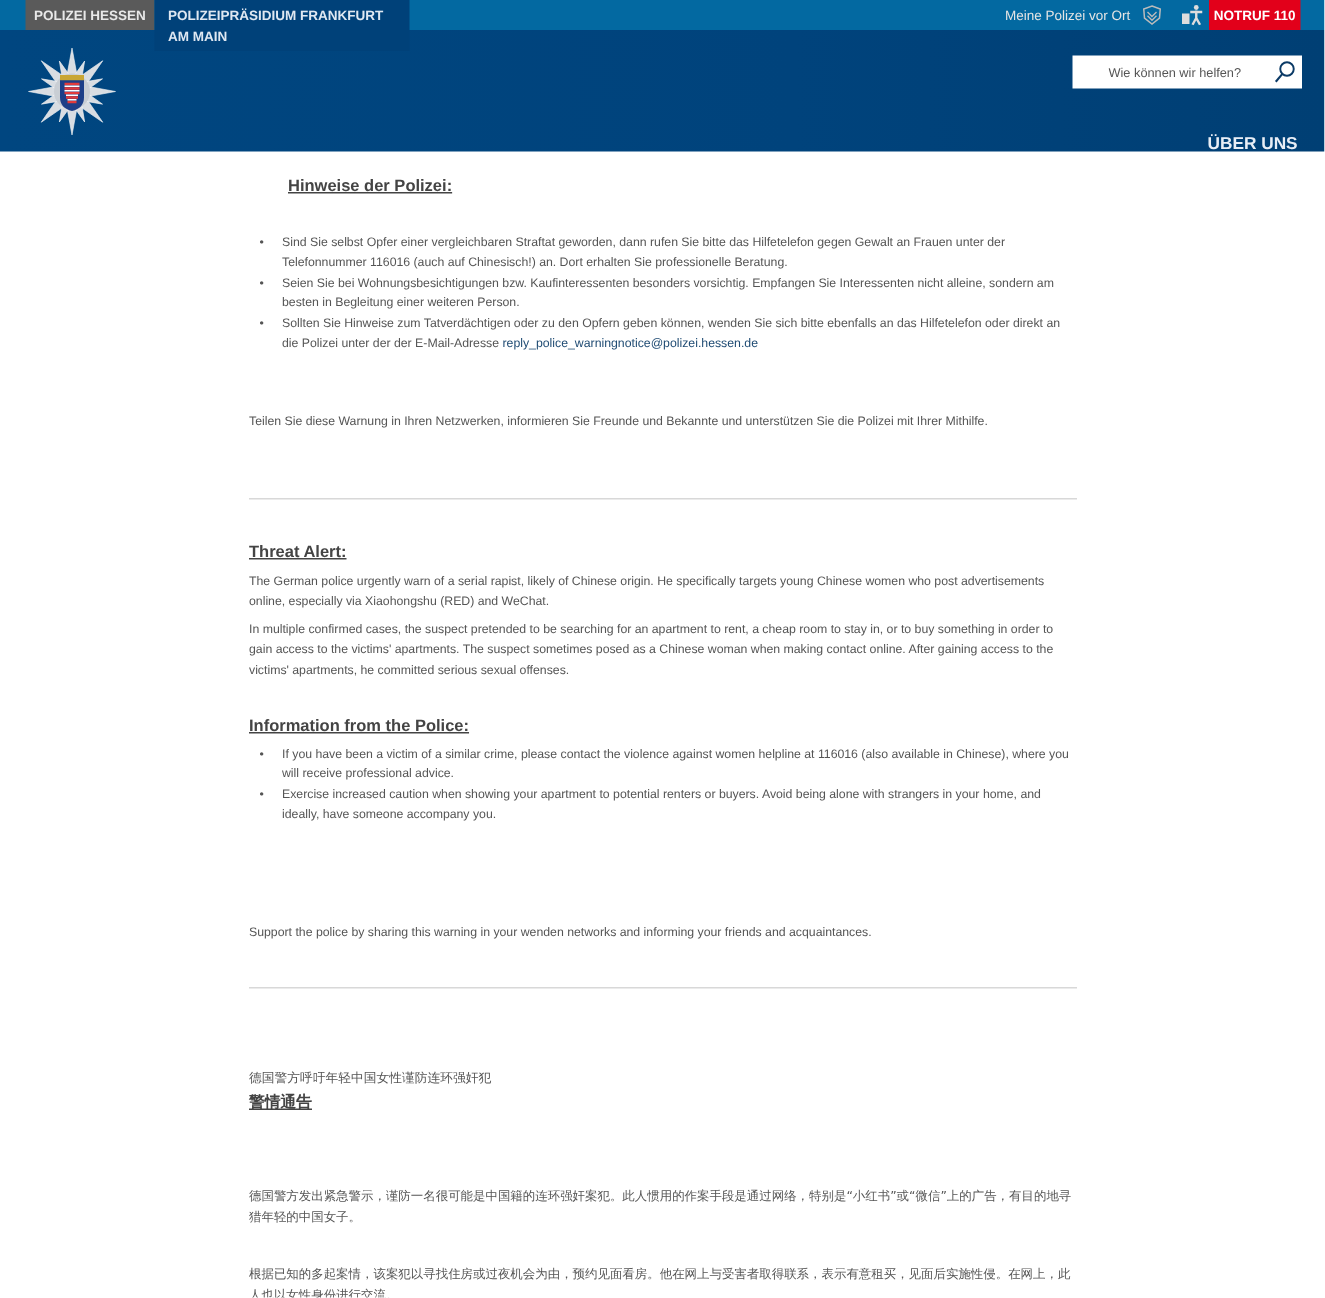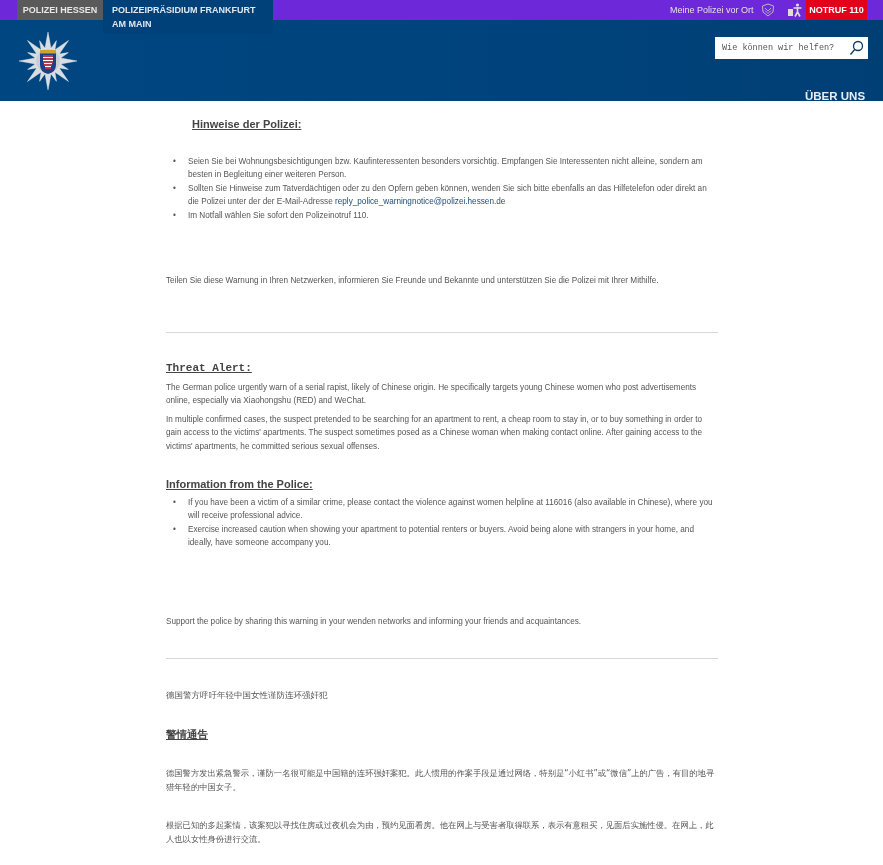--- a/index.html
+++ b/index.html
@@ -1,52 +1,52 @@
 <!DOCTYPE html>
 <html><head>
 <meta charset="utf-8">
 <style>
   * { box-sizing: border-box; margin: 0; padding: 0; }
   html, body { width: 883px; height: 865px; overflow: hidden; background: #ffffff; }
   body { font-family: "Liberation Sans", "DejaVu Sans", sans-serif; color: #555; position: relative; }
 
   
-  .topbar { position: absolute; left: 0; top: 0; width: 883px; height: 20px; background: #6d28d9; }
+  .topbar { position: absolute; left: 0; top: 0; width: 883px; height: 20px; background: #0369a1; }
   .tab-hessen { position: absolute; left: 17px; top: 0; width: 86px; height: 20px; background: #5a5a5a;
     color: #e8e8e8; font-size: 9px; font-weight: bold; line-height: 20px; text-align: center; letter-spacing: 0; }
   .tab-frankfurt { position: absolute; left: 103px; top: 0; width: 170px; height: 34px; background: #004179;
     color: #dfe8f2; font-size: 9px; font-weight: bold; line-height: 14px; padding: 3px 9px 0 9px; }
   .meine { position: absolute; left: 670px; top: 0; height: 20px; line-height: 20px; color: #e4e4e4; font-size: 9px; }
   .shield-icon { position: absolute; left: 761px; top: 3px; width: 14px; height: 14px; }
   .access-icon { position: absolute; left: 787px; top: 3px; width: 16px; height: 14px; }
   .notruf { position: absolute; left: 806px; top: 0; width: 61px; height: 20px; background: #e2001a;
     color: #ffffff; font-size: 9px; font-weight: bold; line-height: 20px; text-align: center; }
 
   
   .header { position: absolute; left: 0; top: 20px; width: 883px; height: 81px;
     background: linear-gradient(90deg, #004680 0%, #00437c 60%, #003f74 100%); }
   .logo { position: absolute; left: 17px; top: 10px; width: 62px; height: 62px; }
   .search { position: absolute; left: 715px; top: 17px; width: 153px; height: 22px; background: #ffffff; }
   .search input { position: absolute; left: 0; top: 0; width: 130px; height: 22px; border: none; outline: none;
-    background: transparent; font-family: Liberation Mono, monospace; font-size: 8.5px; color: #444; padding-left: 7px; }
+    background: transparent; font-family: Liberation Sans, sans-serif; font-size: 8.5px; color: #444; padding-left: 24px; }
   .search input::placeholder { color: #555; }
   .search-icon { position: absolute; right: 4px; top: 3px; width: 15px; height: 16px; }
   .ueber { position: absolute; left: 805px; top: 70px; color: #e8eef6; font-size: 11.5px; font-weight: bold; letter-spacing: 0; }
 
   
   .content { position: absolute; left: 166px; top: 101px; width: 552px; }
   .h { font-size: 11px; font-weight: bold; color: #444; text-decoration: underline; position: absolute; left: 0; }
   .p { font-size: 8.2px; line-height: 13.4px; color: #555; position: absolute; left: 0; width: 552px; }
   ul.list { position: absolute; left: 0; width: 552px; list-style: none; }
   ul.list li { position: relative; font-size: 8.2px; line-height: 13.4px; color: #555; padding-left: 22px; }
   ul.list li::before { content: "•"; position: absolute; left: 7px; top: 0; color: #555; }
   .link { color: #1f4b73; }
   .link-bold { color: #1f4b73; font-weight: bold; }
   .divider { position: absolute; left: 0; width: 552px; height: 1px; background: #d8d8d8; }
-  .cn { font-family: "DejaVu Sans", sans-serif; }
+  .cn { font-family: "DejaVu Sans", sans-serif; margin-top: 24px; }
   .cn-h { font-family: "DejaVu Sans", sans-serif; font-size: 10.5px; font-weight: bold; color: #444; text-decoration: underline; position: absolute; left: 0; }
 </style>
 </head>
 <body>
 
 <div class="topbar">
   <div class="tab-hessen">POLIZEI HESSEN</div>
   <div class="meine">Meine Polizei vor Ort</div>
   <svg class="shield-icon" viewBox="0 0 14 14">
     <path d="M7 1 L12.5 3 L12 9 L7 13 L2 9 L1.5 3 Z" fill="none" stroke="#bbb" stroke-width="1"></path>
@@ -97,28 +97,28 @@
   </div>
   <div class="ueber">ÜBER UNS</div>
 </div>
 
 <div class="tab-frankfurt">POLIZEIPRÄSIDIUM FRANKFURT AM MAIN</div>
 
 <div class="content">
 
   <div class="h" style="top:17px;padding-left:26px;">Hinweise der Polizei:</div>
   <ul class="list" style="top:54px;">
+    <li>Sind Sie selbst Opfer einer vergleichbaren Straftat geworden, dann rufen Sie bitte das Hilfetelefon gegen Gewalt an Frauen unter der Telefonnummer 116016 (auch auf Chinesisch!) an. Dort erhalten Sie professionelle Beratung.</li>
     <li>Seien Sie bei Wohnungsbesichtigungen bzw. Kaufinteressenten besonders vorsichtig. Empfangen Sie Interessenten nicht alleine, sondern am besten in Begleitung einer weiteren Person.</li>
     <li><span>Sollten Sie Hinweise zum Tatverdächtigen oder zu den Opfern geben können, wenden Sie sich bitte ebenfalls an das Hilfetelefon oder direkt an die Polizei unter der der E-Mail-Adresse </span><span class="link">reply_police_warningnotice@polizei.hessen.de</span></li>
-    <li>Im Notfall wählen Sie sofort den Polizeinotruf 110.</li>
   </ul>
   <div class="p" style="top:173px;">Teilen Sie diese Warnung in Ihren Netzwerken, informieren Sie Freunde und Bekannte und unterstützen Sie die Polizei mit Ihrer Mithilfe.</div>
   <div class="divider" style="top:231px;"></div>
 
-  <div class="h" style="top:261px;font-family:Liberation Mono, monospace;">Threat Alert:</div>
+  <div class="h" style="top:261px;">Threat Alert:</div>
   <div class="p" style="top:280px;">The German police urgently warn of a serial rapist, likely of Chinese origin. He specifically targets young Chinese women who post advertisements online, especially via Xiaohongshu (RED) and WeChat.</div>
   <div class="p" style="top:312px;">In multiple confirmed cases, the suspect pretended to be searching for an apartment to rent, a cheap room to stay in, or to buy something in order to gain access to the victims' apartments. The suspect sometimes posed as a Chinese woman when making contact online. After gaining access to the victims' apartments, he committed serious sexual offenses.</div>
 
   <div class="h" style="top:377px;">Information from the Police:</div>
   <ul class="list" style="top:395px;">
     <li>If you have been a victim of a similar crime, please contact the violence against women helpline at 116016 (also available in Chinese), where you will receive professional advice.</li>
     <li>Exercise increased caution when showing your apartment to potential renters or buyers. Avoid being alone with strangers in your home, and ideally, have someone accompany you.</li>
   </ul>
   <div class="p" style="top:514px;">Support the police by sharing this warning in your wenden networks and informing your friends and acquaintances.</div>
   <div class="divider" style="top:557px;"></div>

